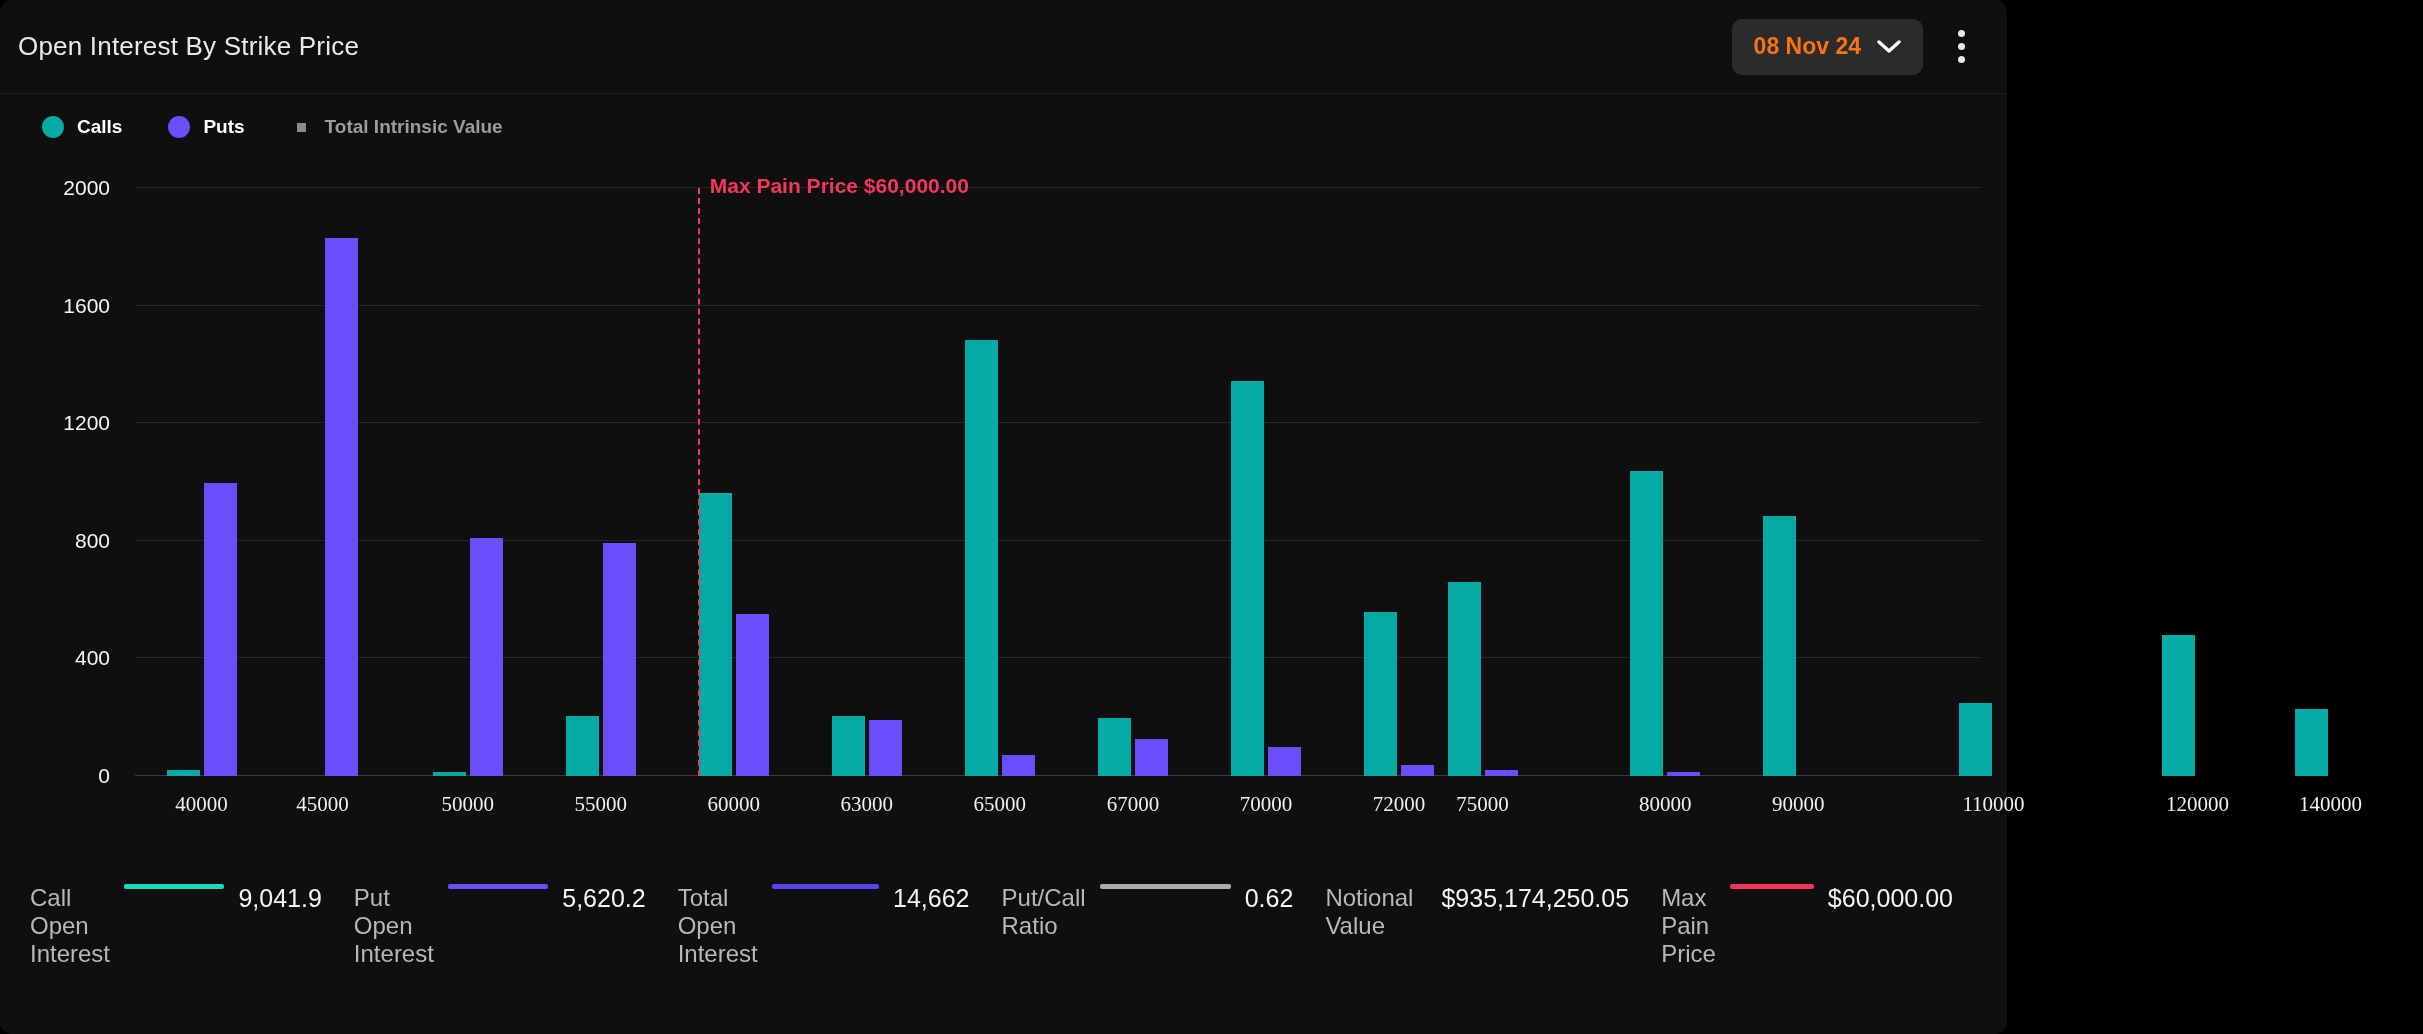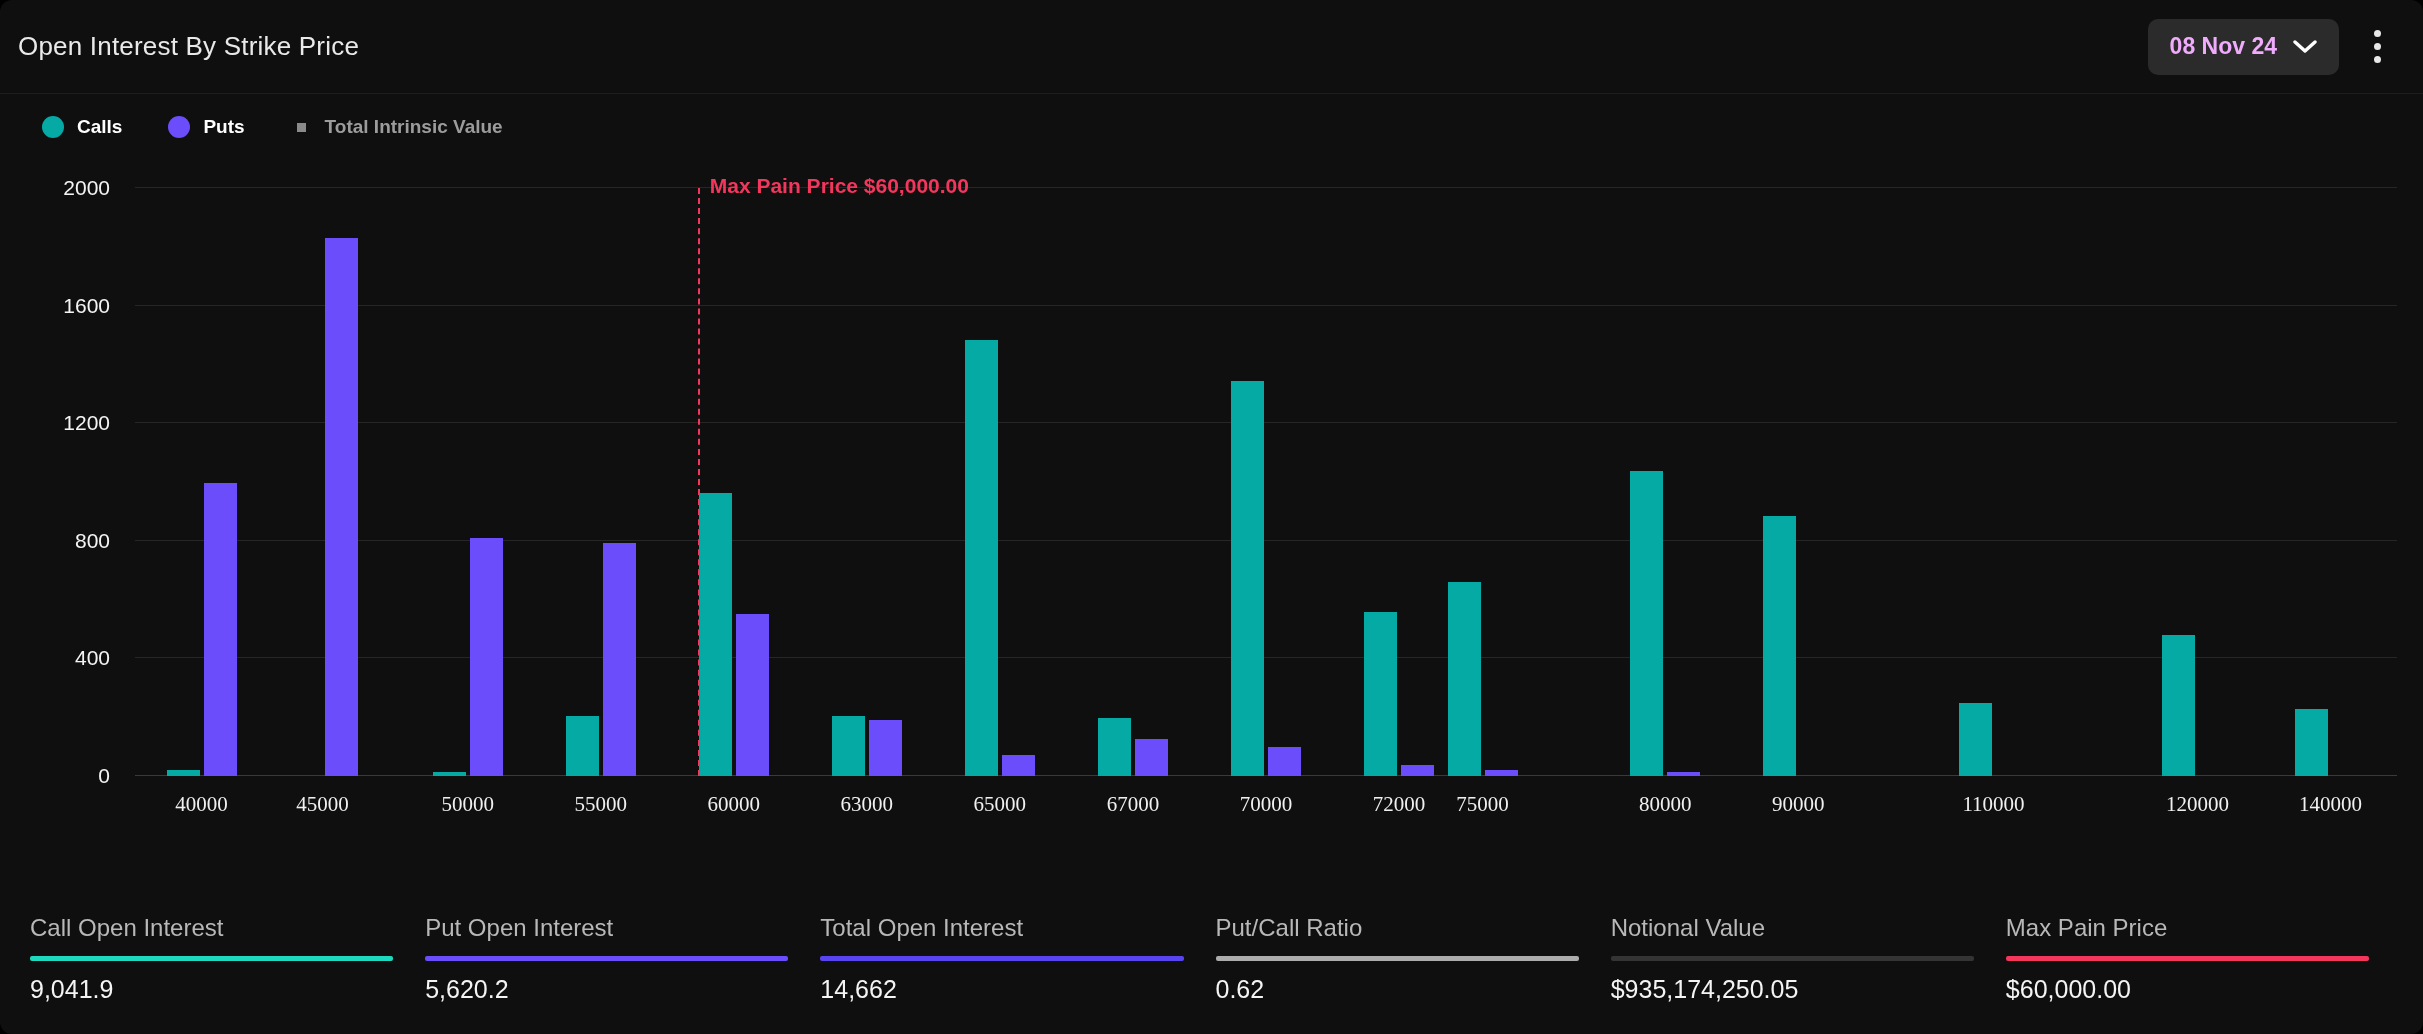--- a/index.html
+++ b/index.html
@@ -3,21 +3,21 @@
 <meta charset="utf-8">
 <style>
   * { box-sizing: border-box; margin: 0; padding: 0; }
   html, body {
     width: 2423px; height: 1034px;
     background: #000;
     font-family: "Liberation Sans", sans-serif;
     overflow: hidden;
   }
   .panel {
-    width: 2423px; height: 1034px;
+    width: 2007px; height: 1034px;
     background: #0F0F0F;
     border-radius: 12px;
     position: relative;
     display: flex;
     flex-direction: column;
   }
 
   
   .header {
     height: 94px;
@@ -36,21 +36,21 @@
   }
   .header-right { display: flex; align-items: center; gap: 18px; }
   .date-pill {
     background: #2B2B2B;
     border-radius: 10px;
     height: 56px;
     padding: 0 22px;
     display: flex;
     align-items: center;
     gap: 16px;
-    color: #f0abfc;
+    color: #f97316;
     font-size: 23px;
     font-weight: bold;
     cursor: pointer;
   }
   .chev { display: block; }
   .kebab {
     width: 40px; height: 56px;
     display: flex; flex-direction: column;
     align-items: center; justify-content: center;
     gap: 6px; cursor: pointer;
@@ -130,21 +130,21 @@
   .stats {
     height: 150px; flex: 0 0 150px;
     display: flex;
     padding: 0 22px 0 30px;
     gap: 0;
   }
   .stat {
     flex: 1 1 0;
     padding-right: 32px;
     display: flex;
-    flex-direction: column;
+    flex-direction: row;
     justify-content: center;
     gap: 14px;
   }
   .stat-label { font-size: 24px; color: #B8B8B8; }
   .stat-rule { height: 5px; border-radius: 2px; width: 100%; }
   .stat-value { font-size: 25px; color: #F4F4F4; }
 </style>
 </head>
 <body>
 

